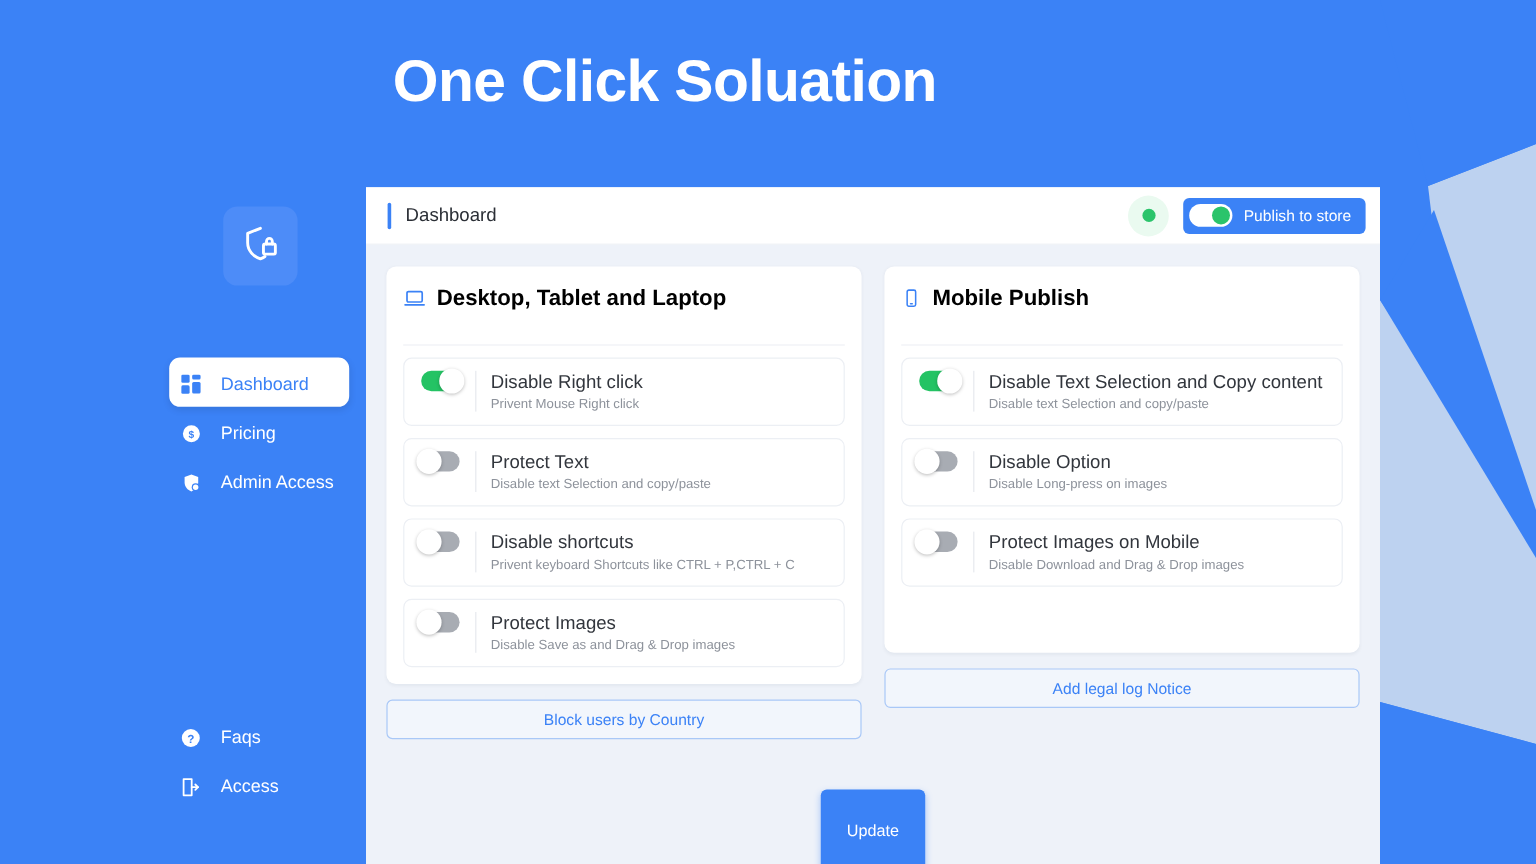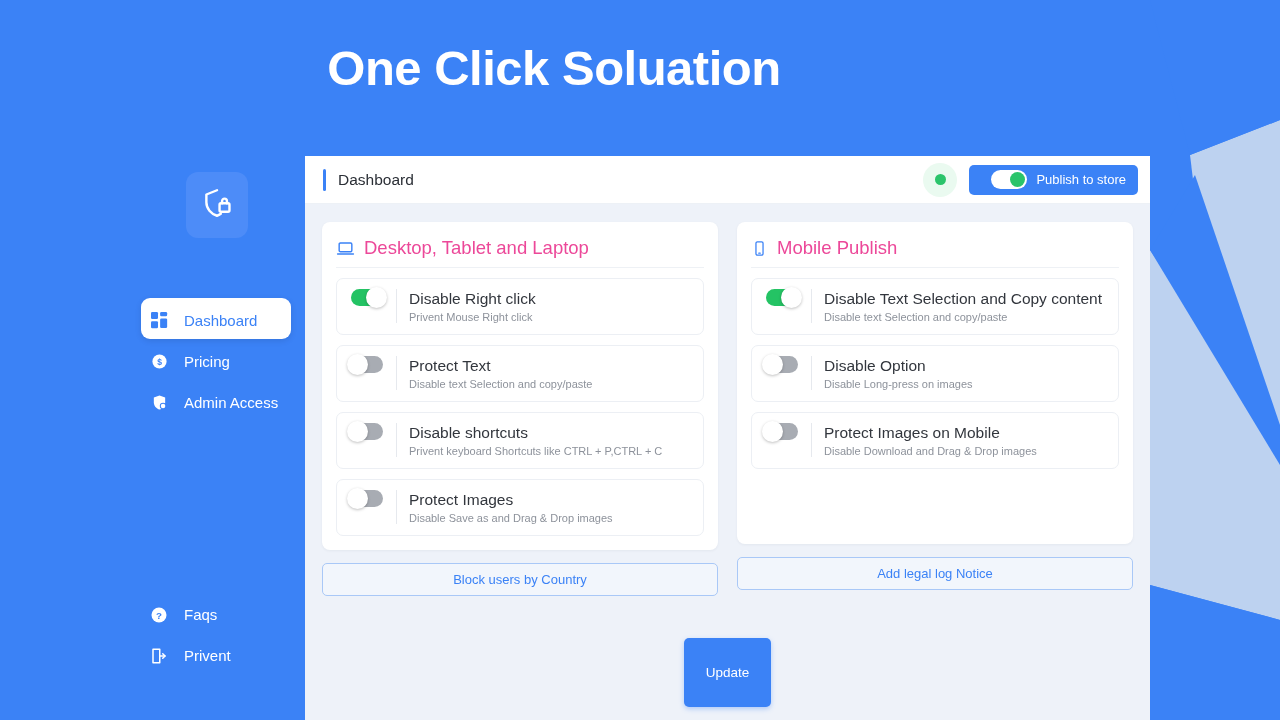--- a/index.html
+++ b/index.html
@@ -83,21 +83,21 @@
   .status-dot-ring {
     width: 34px; height: 34px; border-radius: 50%;
     background: #eafaf0;
     display: flex; align-items: center; justify-content: center;
     margin-right: 12px;
   }
   .status-dot { width: 11px; height: 11px; border-radius: 50%; background: #2bc46b; }
   .publish-btn {
     height: 30px; background: #3b82f6; border-radius: 5px;
     display: flex; align-items: center;
-    padding: 0 12px 0 22px;
+    padding: 0 12px 0 5px;
     color: #ffffff; font-size: 13px;
     border: none; cursor: pointer;
     font-family: "Liberation Sans", sans-serif;
   }
   .publish-switch {
     width: 36px; height: 19px; border-radius: 10px;
     background: #ffffff; position: relative; margin-right: 9px;
     flex: 0 0 auto;
   }
   .publish-switch::after {
@@ -108,22 +108,22 @@
   
   .content { display: flex; gap: 19px; padding: 18px 16px 0 17px; }
   .col { width: 396px; }
   .panel {
     background: #ffffff; border-radius: 8px;
     padding: 15px 14px 14px 14px;
     box-shadow: 0 1px 3px rgba(16,30,54,0.05);
   }
   .panel-head {
     display: flex; align-items: center;
-    color: #ec4899; font-size: 18.5px; font-weight: normal;
-    padding-bottom: 8px; margin-bottom: 10px;
+    color: #000000; font-size: 18.5px; font-weight: bold;
+    padding-bottom: 28px; margin-bottom: 10px;
     border-bottom: 1px solid #eef1f5;
   }
   .panel-head .head-icon { margin-right: 9px; display: flex; align-items: center; }
 
   .setting {
     display: flex; align-items: flex-start;
     border: 1px solid #eceff4; border-radius: 7px;
     padding: 10px 10px;
     margin-bottom: 10px;
     min-height: 57px;
@@ -243,21 +243,21 @@
 
 
     <div class="nav-item">
       <span class="nav-icon">
         <svg width="18" height="18" viewBox="0 0 24 24" fill="none" stroke="#ffffff" stroke-width="2" stroke-linecap="round" stroke-linejoin="round">
           <path d="M4 3 h9 v18 H4 Z"></path>
           <path d="M13 12 H20"></path>
           <path d="M17 9 l3 3 -3 3"></path>
         </svg>
       </span>
-      <span>Privent</span>
+      <span>Access</span>
     </div>
   </div>
 </div>
 
 <div class="main">
 
   <div class="topbar">
     <div class="topbar-accent"></div>
     <div class="topbar-title">Dashboard</div>
     <div class="status-dot-ring">

